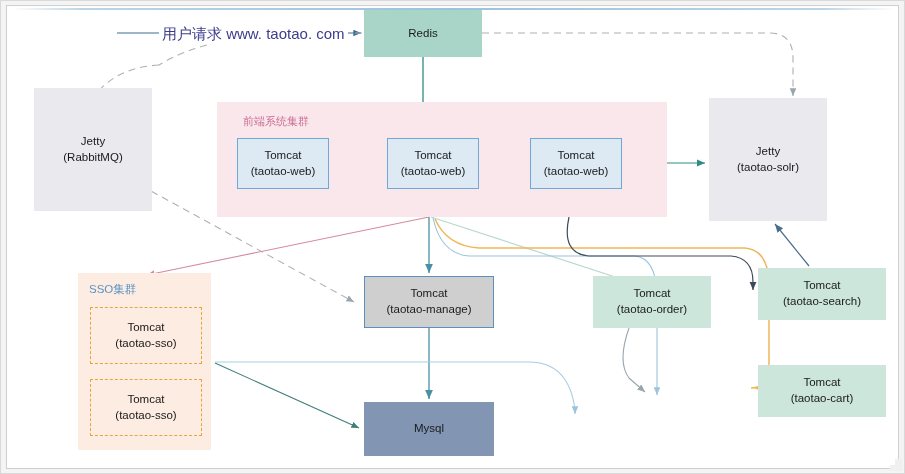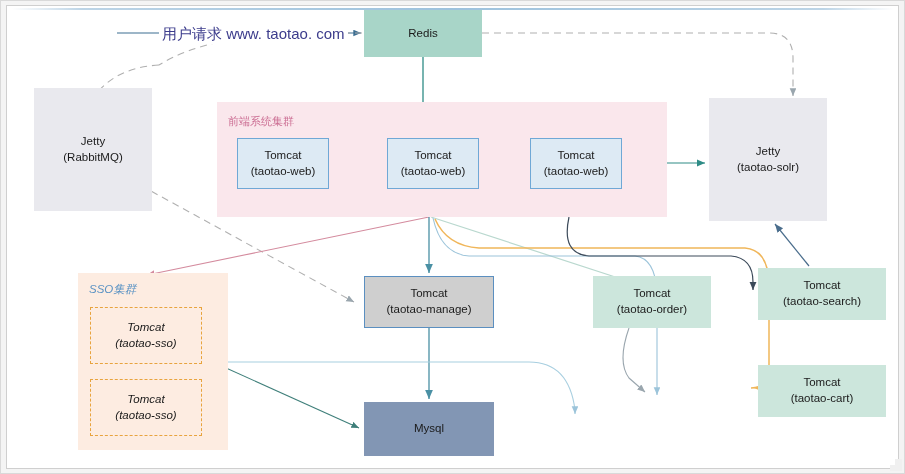--- a/index.html
+++ b/index.html
@@ -57,25 +57,24 @@
   }
   .group-label {
     position: absolute;
     font-size: 11px;
     white-space: nowrap;
   }
   #grp-frontend {
     left: 208px; top: 92px; width: 450px; height: 115px;
     background: #fae7ec;
   }
-  #grp-frontend .group-label { left: 11px; top: 12px; color: #cc6f94; }
+  #grp-frontend .group-label { left: 26px; top: 12px; color: #cc6f94; }
   #grp-sso {
-    left: 69px; top: 263px; width: 150px; height: 177px;
+    left: 69px; top: 263px; width: 133px; height: 177px;
     background: #fdece1;
-    font-style: italic;
   }
   #grp-sso .group-label { left: 11px; top: 9px; color: #5b93c4; font-size: 11.5px; }
   
   .node {
     position: absolute;
     display: flex; flex-direction: column;
     align-items: center; justify-content: center;
     font-size: 11.5px; color: #1a1a1a;
     line-height: 1.35;
     text-align: center;

